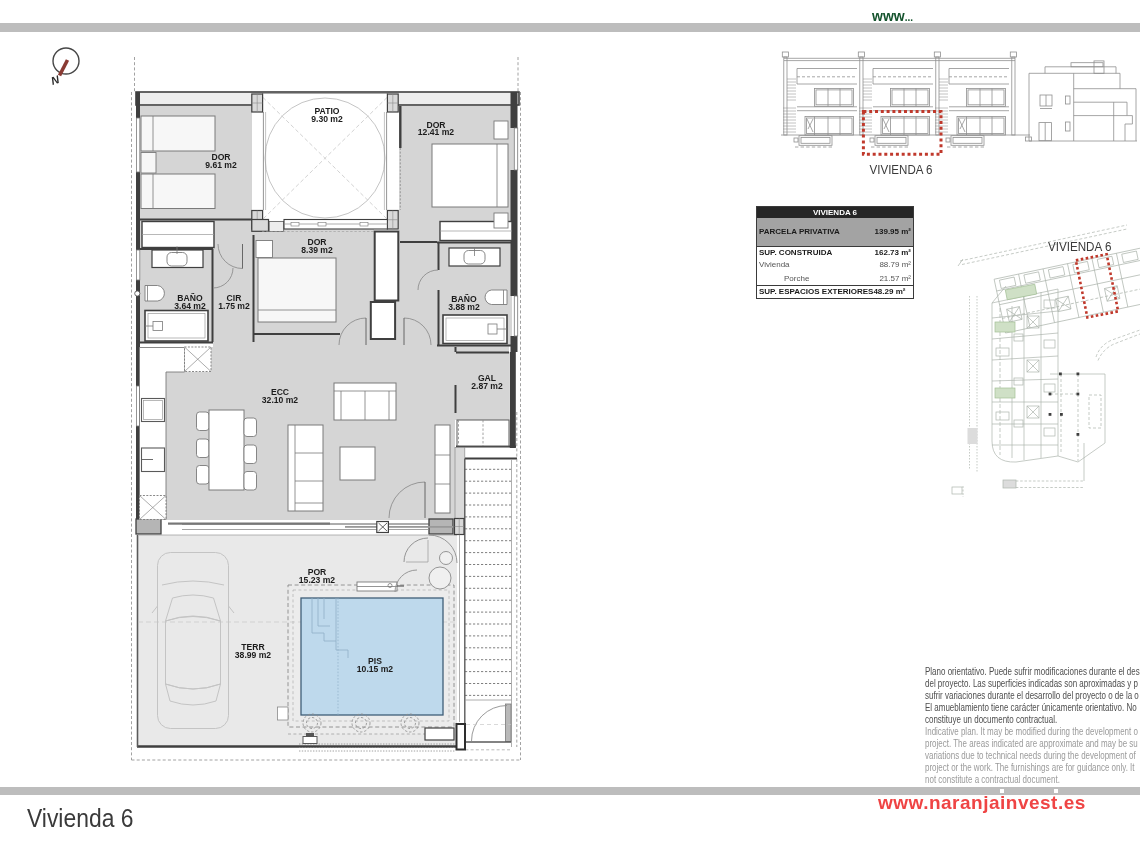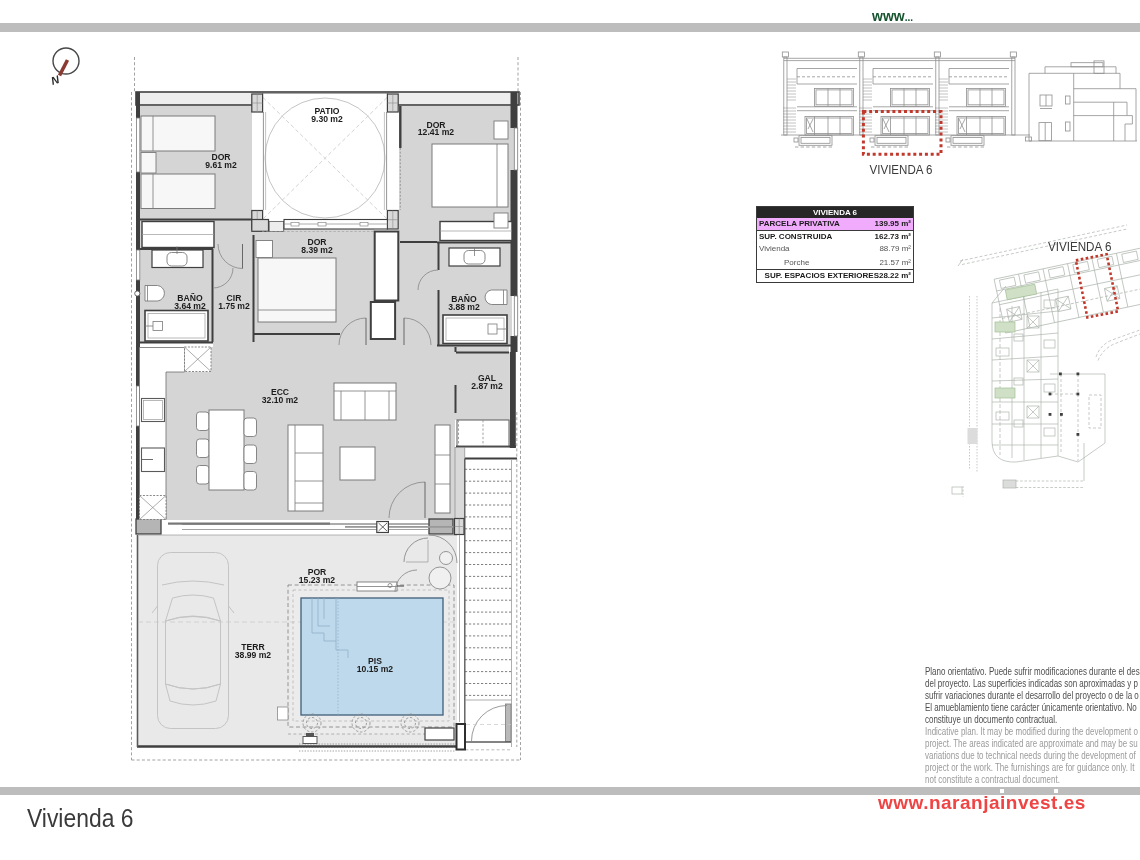--- a/index.html
+++ b/index.html
@@ -20,43 +20,43 @@
 <div class="abs" style="left:1054px;top:789px;width:4px;height:4px;background:#fff;"></div>
 
 <div class="abs" style="left:878px;top:792px;width:240px;color:#ef4444;font-weight:bold;font-size:19px;letter-spacing:0.5px;">www.naranjainvest.es</div>
 
 <div class="abs" style="left:27px;top:802.5px;font-size:26px;color:#3a3a3a;transform:scaleX(0.88);transform-origin:0 0;">Vivienda 6</div>
 
 <div class="abs" style="left:756px;top:206px;width:156px;border:1.5px solid #3a3a3a;font-size:8px;color:#1a1a1a;">
 
   <div style="background:#262626;color:#fff;font-weight:bold;text-align:center;height:11px;line-height:11px;">VIVIENDA 6</div>
 
-  <div style="background:#f0abfc;border-bottom:1px solid #3a3a3a;height:11.5px;line-height:11.5px;font-weight:bold;display:flex;justify-content:space-between;padding:0 2px;">
+  <div style="background:#a3a3a3;border-bottom:1px solid #3a3a3a;height:11.5px;line-height:11.5px;font-weight:bold;display:flex;justify-content:space-between;padding:8px 2px;">
       <span>PARCELA PRIVATIVA</span>
       <span>139.95 m²</span>
     </div>
 
   <div style="height:12.5px;line-height:12.5px;font-weight:bold;display:flex;justify-content:space-between;padding:0 2px;text-align:right;">
       <span>SUP. CONSTRUIDA</span>
       <span>162.73 m²</span>
     </div>
 
   <div style="height:12.5px;line-height:12.5px;color:#555;display:flex;justify-content:space-between;padding:0 2px;">
       <span>Vivienda</span>
       <span>88.79 m²</span>
     </div>
 
   <div style="height:13px;line-height:13px;color:#555;display:flex;justify-content:space-between;padding:0 2px;margin-left:25px;">
       <span>Porche</span>
       <span>21.57 m²</span>
     </div>
 
-  <div style="border-top:1px solid #3a3a3a;height:12.5px;line-height:12.5px;font-weight:bold;display:flex;justify-content:flex-end;padding:0 2px;">
+  <div style="border-top:1px solid #3a3a3a;height:12.5px;line-height:12.5px;font-weight:bold;display:flex;justify-content:flex-start;padding:0 2px;">
       <span>SUP. ESPACIOS EXTERIORES</span>
-      <span>28.22 m²</span>
+      <span>48.29 m²</span>
     </div>
 </div>
 
 <div class="abs" style="left:925px;top:664.5px;width:290px;font-size:10.5px;line-height:12.1px;color:#4d4d4d;white-space:nowrap;transform:scaleX(0.76);transform-origin:0 0;">
 Plano orientativo. Puede sufrir modificaciones durante el des<br>
 del proyecto. Las superficies indicadas son aproximadas y p<br>
 sufrir variaciones durante el desarrollo del proyecto o de la o<br>
 El amueblamiento tiene carácter únicamente orientativo. No<br>
 constituye un documento contractual.</div>
 

